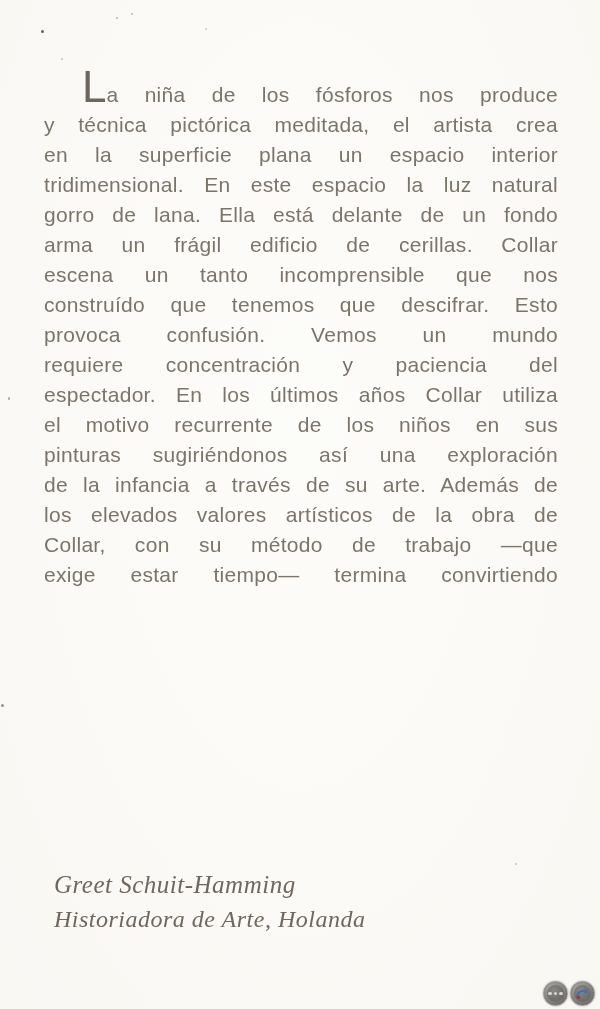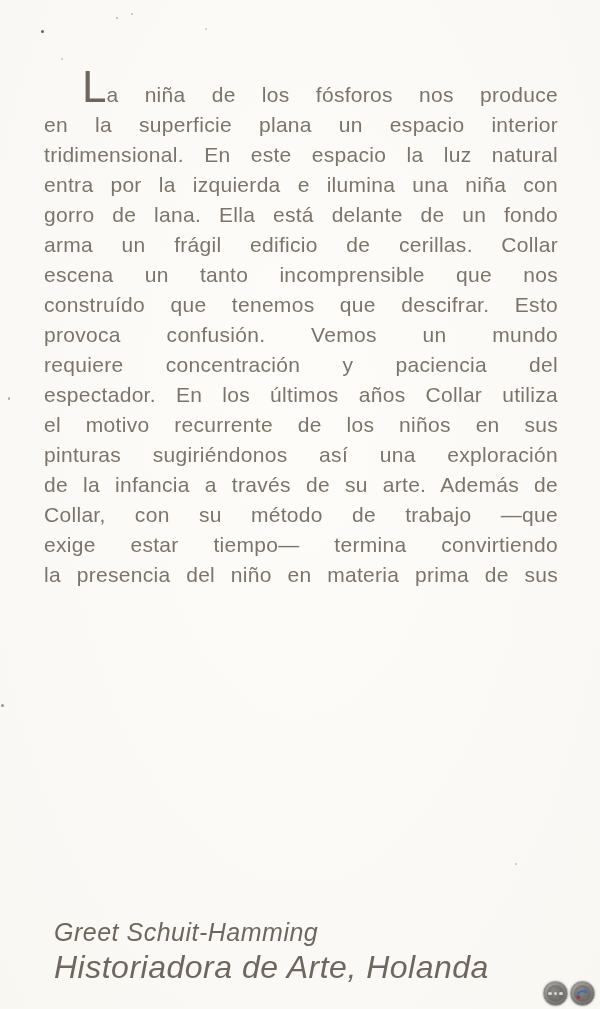--- a/index.html
+++ b/index.html
@@ -26,25 +26,25 @@
     white-space:normal;
   }
   .line.first{padding-left:38px;}
   .line.last{text-align-last:left;-moz-text-align-last:left;}
   .dropcap{
     font-size:44px;line-height:1px;letter-spacing:0;
     color:#6e665c;
   }
   
   .signature{
-    position:absolute;left:54px;top:915px;
-    font-style:italic;color:#6f675d;letter-spacing:0.5px;
+    position:absolute;left:54px;top:867px;
+    font-style:italic;color:#6f675d;letter-spacing:0.5px;font-family:Liberation Serif, serif;
   }
   .sig-name{font-size:25px;line-height:35px;}
-  .sig-title{font-size:32px;line-height:34px;}
+  .sig-title{font-size:24px;line-height:34px;}
   
   .speck{position:absolute;border-radius:50%;}
   .s1{left:41px;top:30px;width:3px;height:3px;background:#6a6258;}
   .s2{left:116px;top:17px;width:2px;height:2px;background:#b7b0a6;}
   .s3{left:131px;top:13px;width:2px;height:2px;background:#c2bbb1;}
   .s4{left:61px;top:58px;width:2px;height:2px;background:#c5beb4;}
   .s5{left:205px;top:28px;width:2px;height:2px;background:#cfc8be;}
   .s6{left:8px;top:397px;width:2px;height:3px;background:#a9a29a;}
   .s7{left:1px;top:704px;width:3px;height:3px;background:#9a938b;}
   .s8{left:515px;top:863px;width:2px;height:2px;background:#c9c2b8;}
@@ -76,36 +76,36 @@
   <span class="speck s2"></span>
   <span class="speck s3"></span>
   <span class="speck s4"></span>
   <span class="speck s5"></span>
   <span class="speck s6"></span>
   <span class="speck s7"></span>
   <span class="speck s8"></span>
 
   <div class="body-text">
       <div class="line first"><span class="dropcap">L</span>a niña de los fósforos nos produce</div>
+      <div class="line">y técnica pictórica meditada, el artista crea</div>
       <div class="line">en la superficie plana un espacio interior</div>
       <div class="line">tridimensional. En este espacio la luz natural</div>
-      <div class="line">entra por la izquierda e ilumina una niña con</div>
       <div class="line">gorro de lana. Ella está delante de un fondo</div>
       <div class="line">arma un frágil edificio de cerillas. Collar</div>
       <div class="line">escena un tanto incomprensible que nos</div>
       <div class="line">construído que tenemos que descifrar. Esto</div>
       <div class="line">provoca confusión. Vemos un mundo</div>
       <div class="line">requiere concentración y paciencia del</div>
       <div class="line">espectador. En los últimos años Collar utiliza</div>
       <div class="line">el motivo recurrente de los niños en sus</div>
       <div class="line">pinturas sugiriéndonos así una exploración</div>
       <div class="line">de la infancia a través de su arte. Además de</div>
+      <div class="line">los elevados valores artísticos de la obra de</div>
       <div class="line">Collar, con su método de trabajo —que</div>
       <div class="line">exige estar tiempo— termina convirtiendo</div>
-      <div class="line">la presencia del niño en materia prima de sus</div>
     </div>
 
   <div class="signature">
     <div class="sig-name">Greet Schuit-Hamming</div>
     <div class="sig-title">Historiadora de Arte, Holanda</div>
   </div>
 
   <div class="overlay-buttons">
     <button class="circle-btn">
       <span class="inner">

